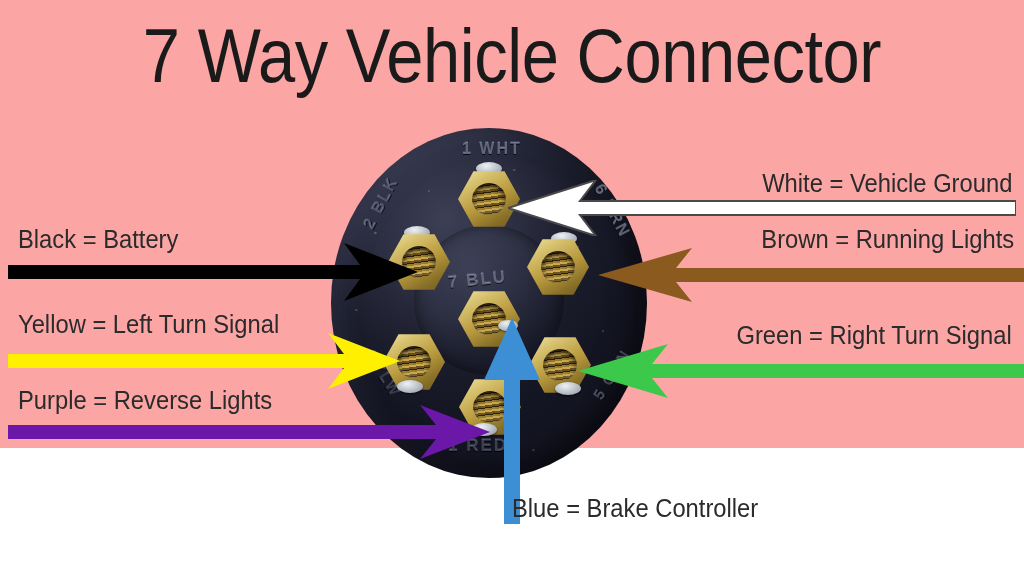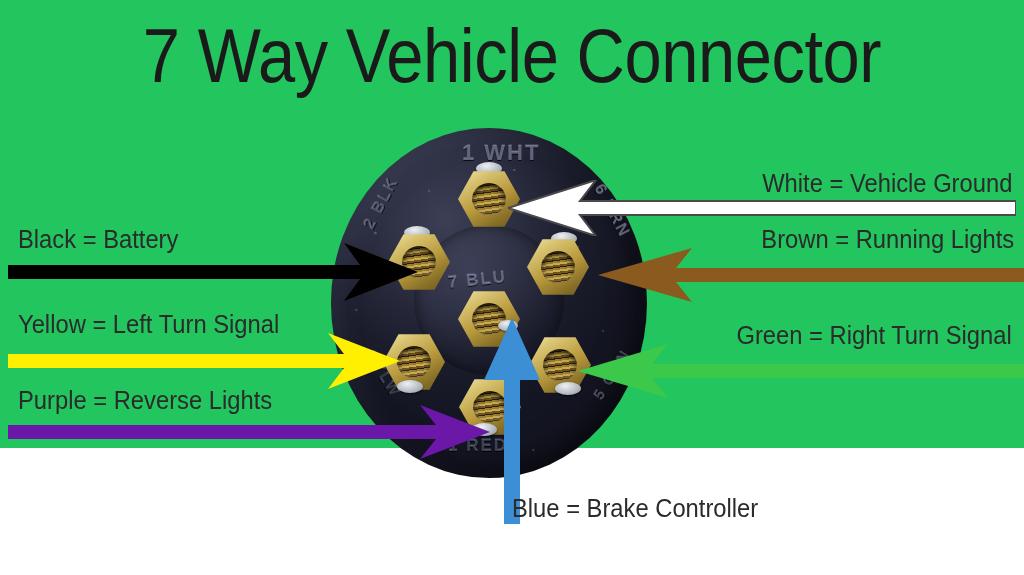--- a/index.html
+++ b/index.html
@@ -15,21 +15,21 @@
     overflow: hidden;
     font-family: "Liberation Sans", sans-serif;
     color: #231f20;
   }
 
   #stage {
     position: absolute;
     left: 0; top: 0;
     width: 1024px;
     height: 448px;
-    background: #22c55e;
+    background: #fca5a5;
   }
 
   
   #title {
     position: absolute;
     left: 0;
     top: 8px;
     width: 1024px;
     text-align: center;
     font-family: "Liberation Sans", sans-serif;
@@ -150,21 +150,21 @@
   .mark {
     position: absolute;
     font-family: "Liberation Sans", sans-serif;
     font-weight: 700;
     color: rgba(148,154,182,.62);
     text-shadow: 0 1px 0 rgba(0,0,0,.75), 0 -1px 0 rgba(170,176,205,.22);
     white-space: nowrap;
     letter-spacing: 2px;
     user-select: none;
   }
-  #mark-wht { left: 131px; top:  12px; font-size: 22px; }
+  #mark-wht { left: 131px; top:  12px; font-size: 16px; }
   #mark-blu { left: 117px; top: 142px; font-size: 17px; transform: rotate(-6deg); }
   #mark-red { left: 117px; top: 308px; font-size: 17px; color: rgba(120,126,152,.45); }
   #mark-blk { left:  22px; top:  66px; font-size: 16px; transform: rotate(-62deg); color: rgba(140,146,175,.50); }
   #mark-brn { left: 252px; top:  74px; font-size: 16px; transform: rotate(62deg); color: rgba(150,156,185,.58); }
   #mark-grn { left: 253px; top: 238px; font-size: 15px; transform: rotate(-58deg); color: rgba(130,136,165,.42); }
   #mark-ylw { left:  24px; top: 236px; font-size: 15px; transform: rotate(58deg); color: rgba(130,136,165,.34); }
 
   
   .label {
     position: absolute;

